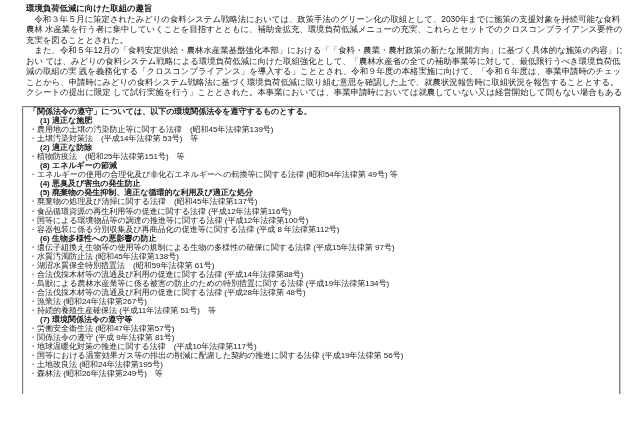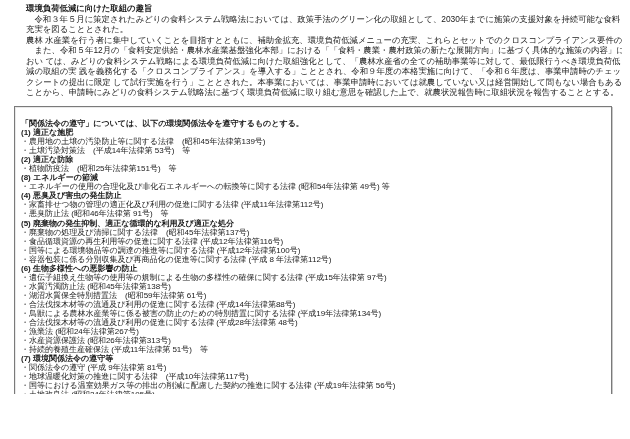--- a/index.html
+++ b/index.html
@@ -30,68 +30,69 @@
     font-weight: bold;
     white-space: pre;
   }
   .intro-line {
     white-space: pre;
     overflow: hidden;
   }
   .law-box {
     position: absolute;
     top: 106px;
-    left: 14px;
+    left: 22px;
     width: 598px;
     height: 330px;
     box-sizing: border-box;
     border: 1px solid #7a7a7a;
     box-shadow: 1px 1px 0 #c8c8c8, inset 1px 1px 0 #e8e8e8;
-    padding: 12px 6px 2px 6px;
+    padding: 0 6px 2px 6px;
     font-size: 8px;
     line-height: 9.05px;
     overflow: hidden;
   }
   .box-title {
     font-weight: bold;
     white-space: pre;
   }
   .section-heading {
     font-weight: bold;
     white-space: pre;
+    margin-left: 11px;
   }
   .law-item {
     white-space: pre;
     overflow: hidden;
   }
 </style>
 </head>
 <body>
 
 <div class="page">
 
   <div class="intro">
     <div class="intro-title">環境負荷低減に向けた取組の趣旨</div>
     <div>
 
         <div class="intro-line">　令和３年５月に策定されたみどりの食料システム戦略法においては、政策手法のグリーン化の取組として、2030年までに施策の支援対象を持続可能な食料・</div>
 
+        <div class="intro-line">農林 水産業を行う者に集中していくことを目指すとともに、補助金拡充、環境負荷低減メニューの充実、これらとセットでのクロスコンプライアンス要件の</div>
+
         <div class="intro-line">充実を図ることとされた。</div>
-
-        <div class="intro-line">農林 水産業を行う者に集中していくことを目指すとともに、補助金拡充、環境負荷低減メニューの充実、これらとセットでのクロスコンプライアンス要件の</div>
 
         <div class="intro-line">　また、令和５年12月の「食料安定供給・農林水産業基盤強化本部」における「「食料・農業・農村政策の新たな展開方向」に基づく具体的な施策の内容」に</div>
 
         <div class="intro-line">おい ては、みどりの食料システム戦略による環境負荷低減に向けた取組強化として、「農林水産省の全ての補助事業等に対して、最低限行うべき環境負荷低</div>
 
         <div class="intro-line">減の取組の実 践を義務化する「クロスコンプライアンス」を導入する」こととされ、令和９年度の本格実施に向けて、「令和６年度は、事業申請時のチェッ</div>
 
+        <div class="intro-line">ことから、申請時にみどりの食料システム戦略法に基づく環境負荷低減に取り組む意思を確認した上で、就農状況報告時に取組状況を報告することとする。</div>
+
         <div class="intro-line">クシートの提出に限定 して試行実施を行う」こととされた。本事業においては、事業申請時においては就農していない又は経営開始して間もない場合もある</div>
-
-        <div class="intro-line">ことから、申請時にみどりの食料システム戦略法に基づく環境負荷低減に取り組む意思を確認した上で、就農状況報告時に取組状況を報告することとする。</div>
       </div>
   </div>
 
   <div class="law-box">
     <div class="box-title">「関係法令の遵守」については、以下の環境関係法令を遵守するものとする。</div>
     <div>
 
         <div class="section">
           <div class="section-heading">(1) 適正な施肥</div>
           <div>
@@ -115,26 +116,20 @@
         <div class="section">
           <div class="section-heading">(8) エネルギーの節減</div>
           <div>
 
               <div class="law-item">・エネルギーの使用の合理化及び非化石エネルギーへの転換等に関する法律 (昭和54年法律第 49号) 等</div>
             </div>
         </div>
 
         <div class="section">
           <div class="section-heading">(4) 悪臭及び害虫の発生防止</div>
-          <div>
-
-              <div class="law-item">・家畜排せつ物の管理の適正化及び利用の促進に関する法律 (平成11年法律第112号)</div>
-
-              <div class="law-item">・悪臭防止法 (昭和46年法律第 91号)　等</div>
-            </div>
         </div>
 
         <div class="section">
           <div class="section-heading">(5) 廃棄物の発生抑制、適正な循環的な利用及び適正な処分</div>
           <div>
 
               <div class="law-item">・廃棄物の処理及び清掃に関する法律　(昭和45年法律第137号)</div>
 
               <div class="law-item">・食品循環資源の再生利用等の促進に関する法律 (平成12年法律第116号)</div>
 
@@ -156,30 +151,30 @@
               <div class="law-item">・湖沼水質保全特別措置法　(昭和59年法律第 61号)</div>
 
               <div class="law-item">・合法伐採木材等の流通及び利用の促進に関する法律 (平成14年法律第88号)</div>
 
               <div class="law-item">・鳥獣による農林水産業等に係る被害の防止のための特別措置に関する法律 (平成19年法律第134号)</div>
 
               <div class="law-item">・合法伐採木材等の流通及び利用の促進に関する法律 (平成28年法律第 48号)</div>
 
               <div class="law-item">・漁業法 (昭和24年法律第267号)</div>
 
-              <div class="law-item">・水産資源保護法 (昭和26年法律第313号)</div>
 
               <div class="law-item">・持続的養殖生産確保法 (平成11年法律第 51号)　等</div>
             </div>
         </div>
 
         <div class="section">
           <div class="section-heading">(7) 環境関係法令の遵守等</div>
           <div>
 
+              <div class="law-item">・労働安全衛生法 (昭和47年法律第57号)</div>
 
               <div class="law-item">・関係法令の遵守 (平成 9年法律第 81号)</div>
 
               <div class="law-item">・地球温暖化対策の推進に関する法律　(平成10年法律第117号)</div>
 
               <div class="law-item">・国等における温室効果ガス等の排出の削減に配慮した契約の推進に関する法律 (平成19年法律第 56号)</div>
 
               <div class="law-item">・土地改良法 (昭和24年法律第195号)</div>
 
               <div class="law-item">・森林法 (昭和26年法律第249号)　等</div>

